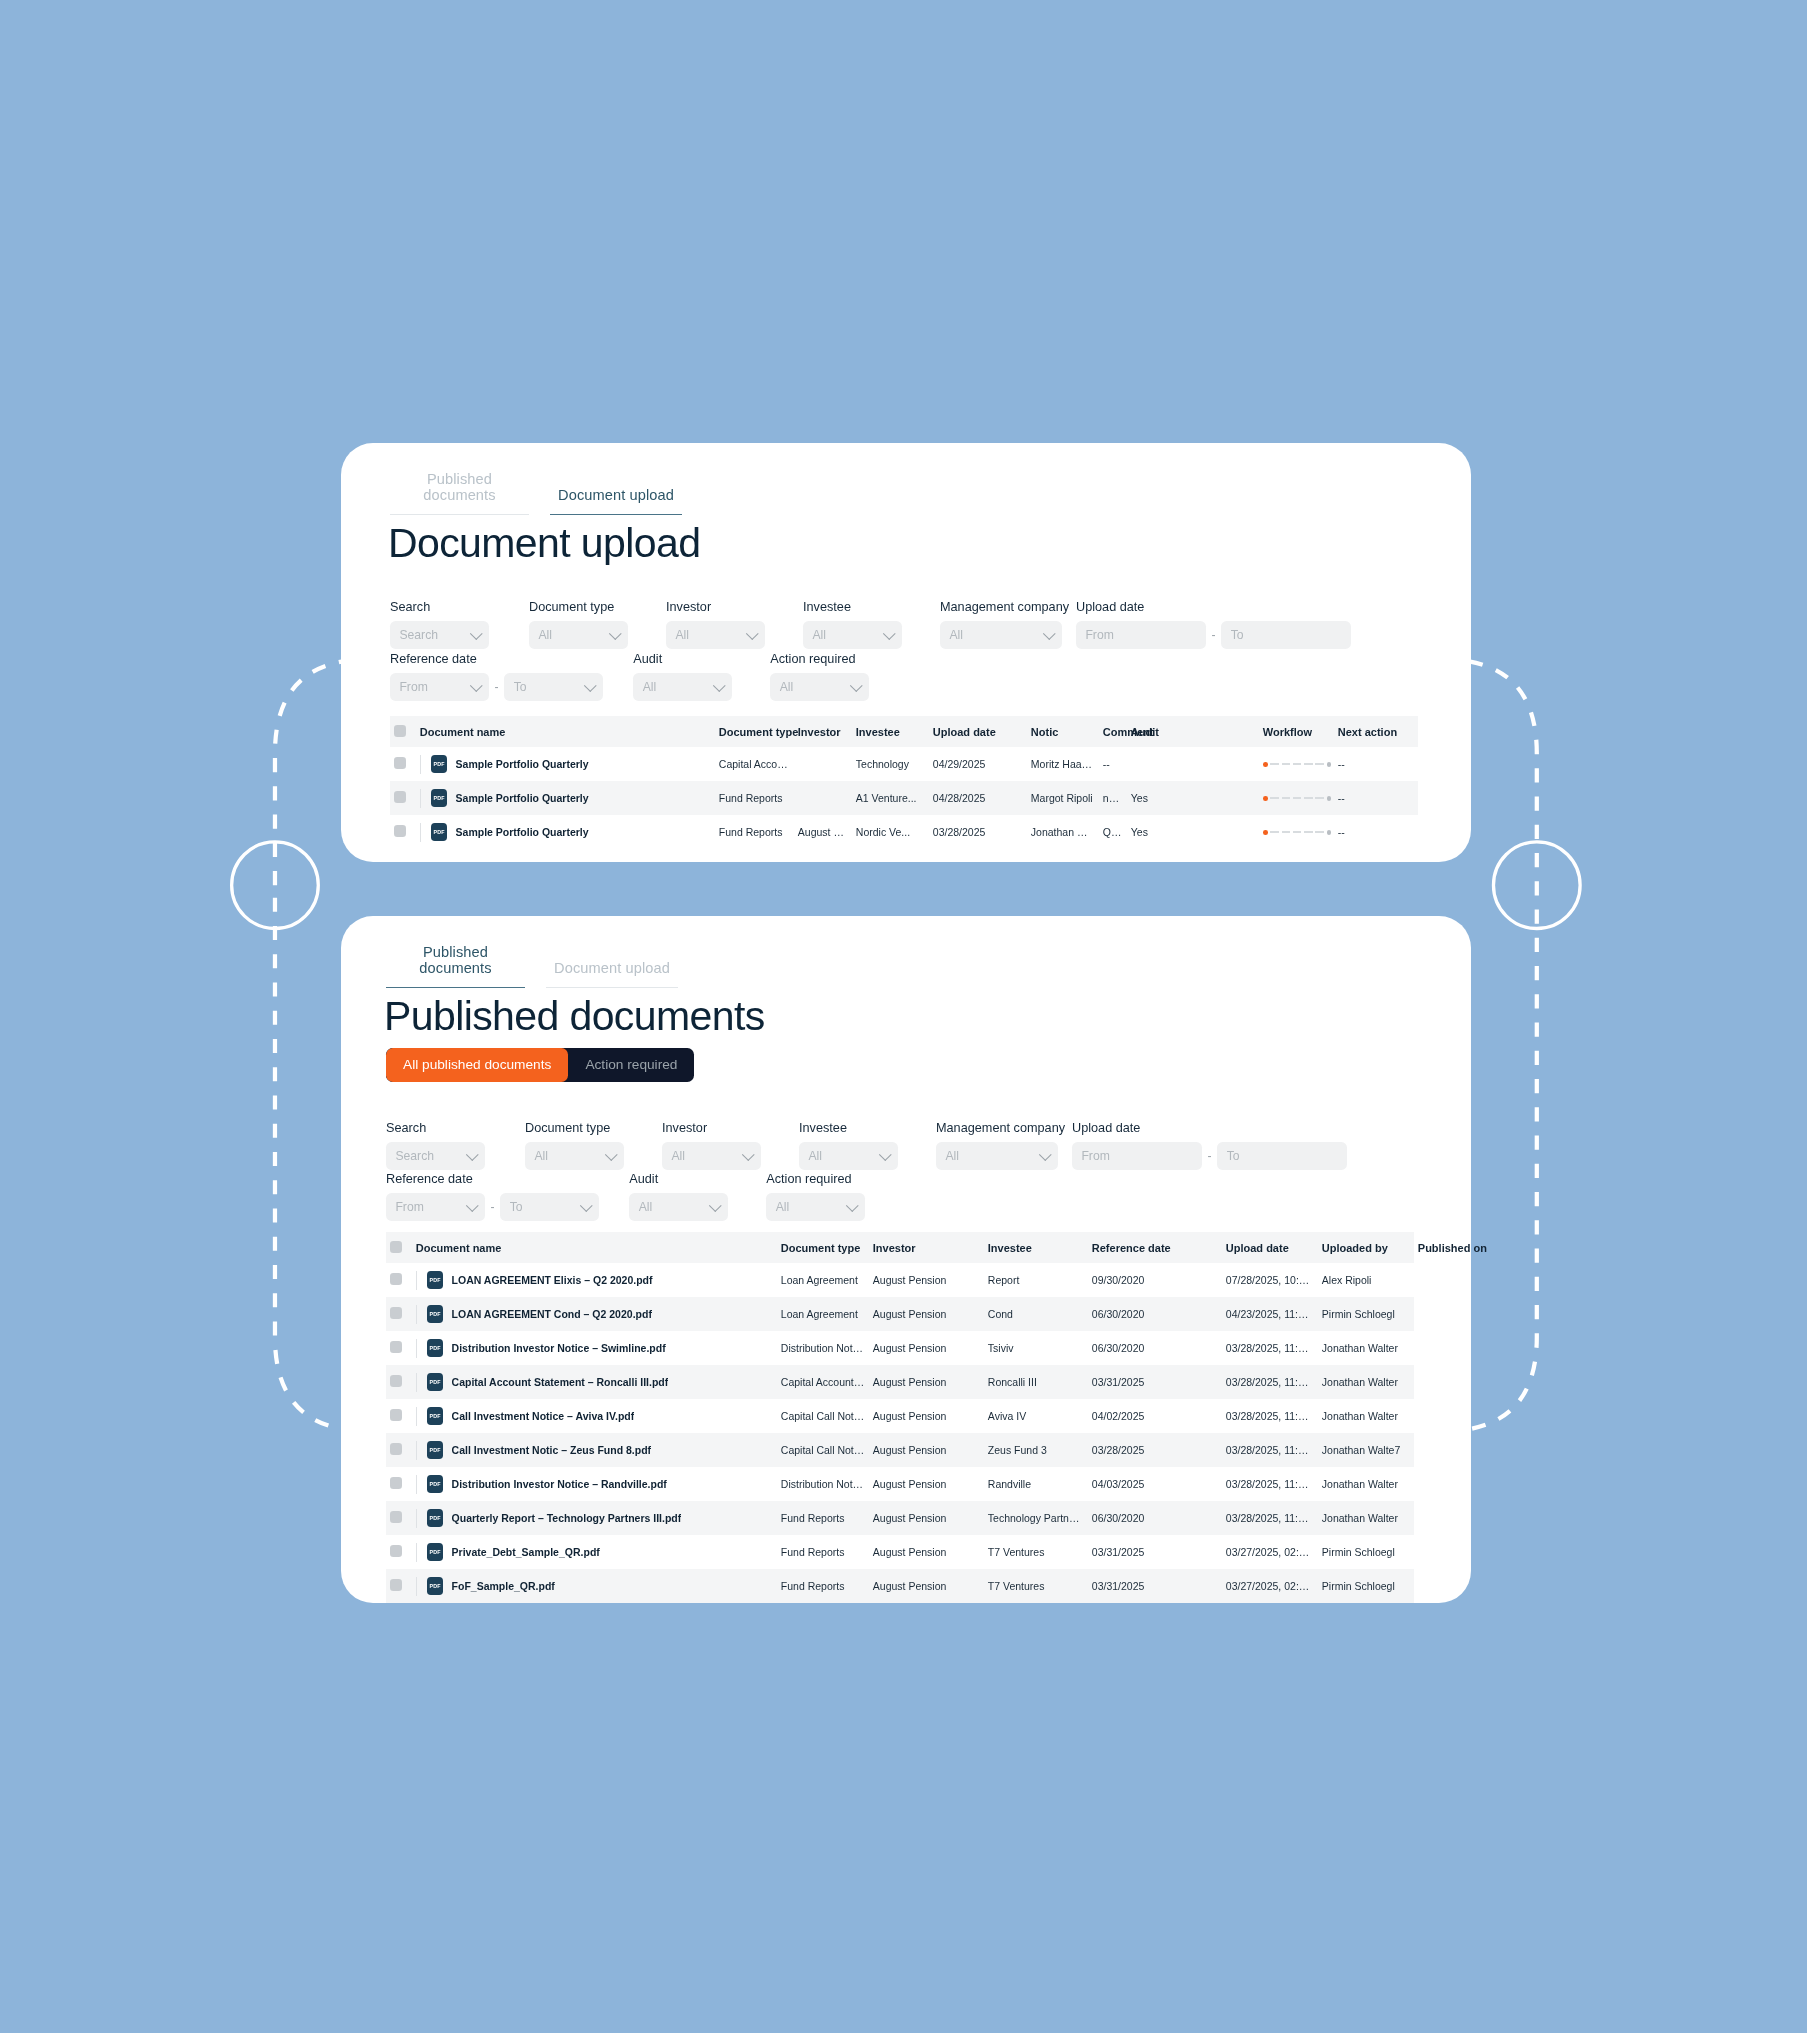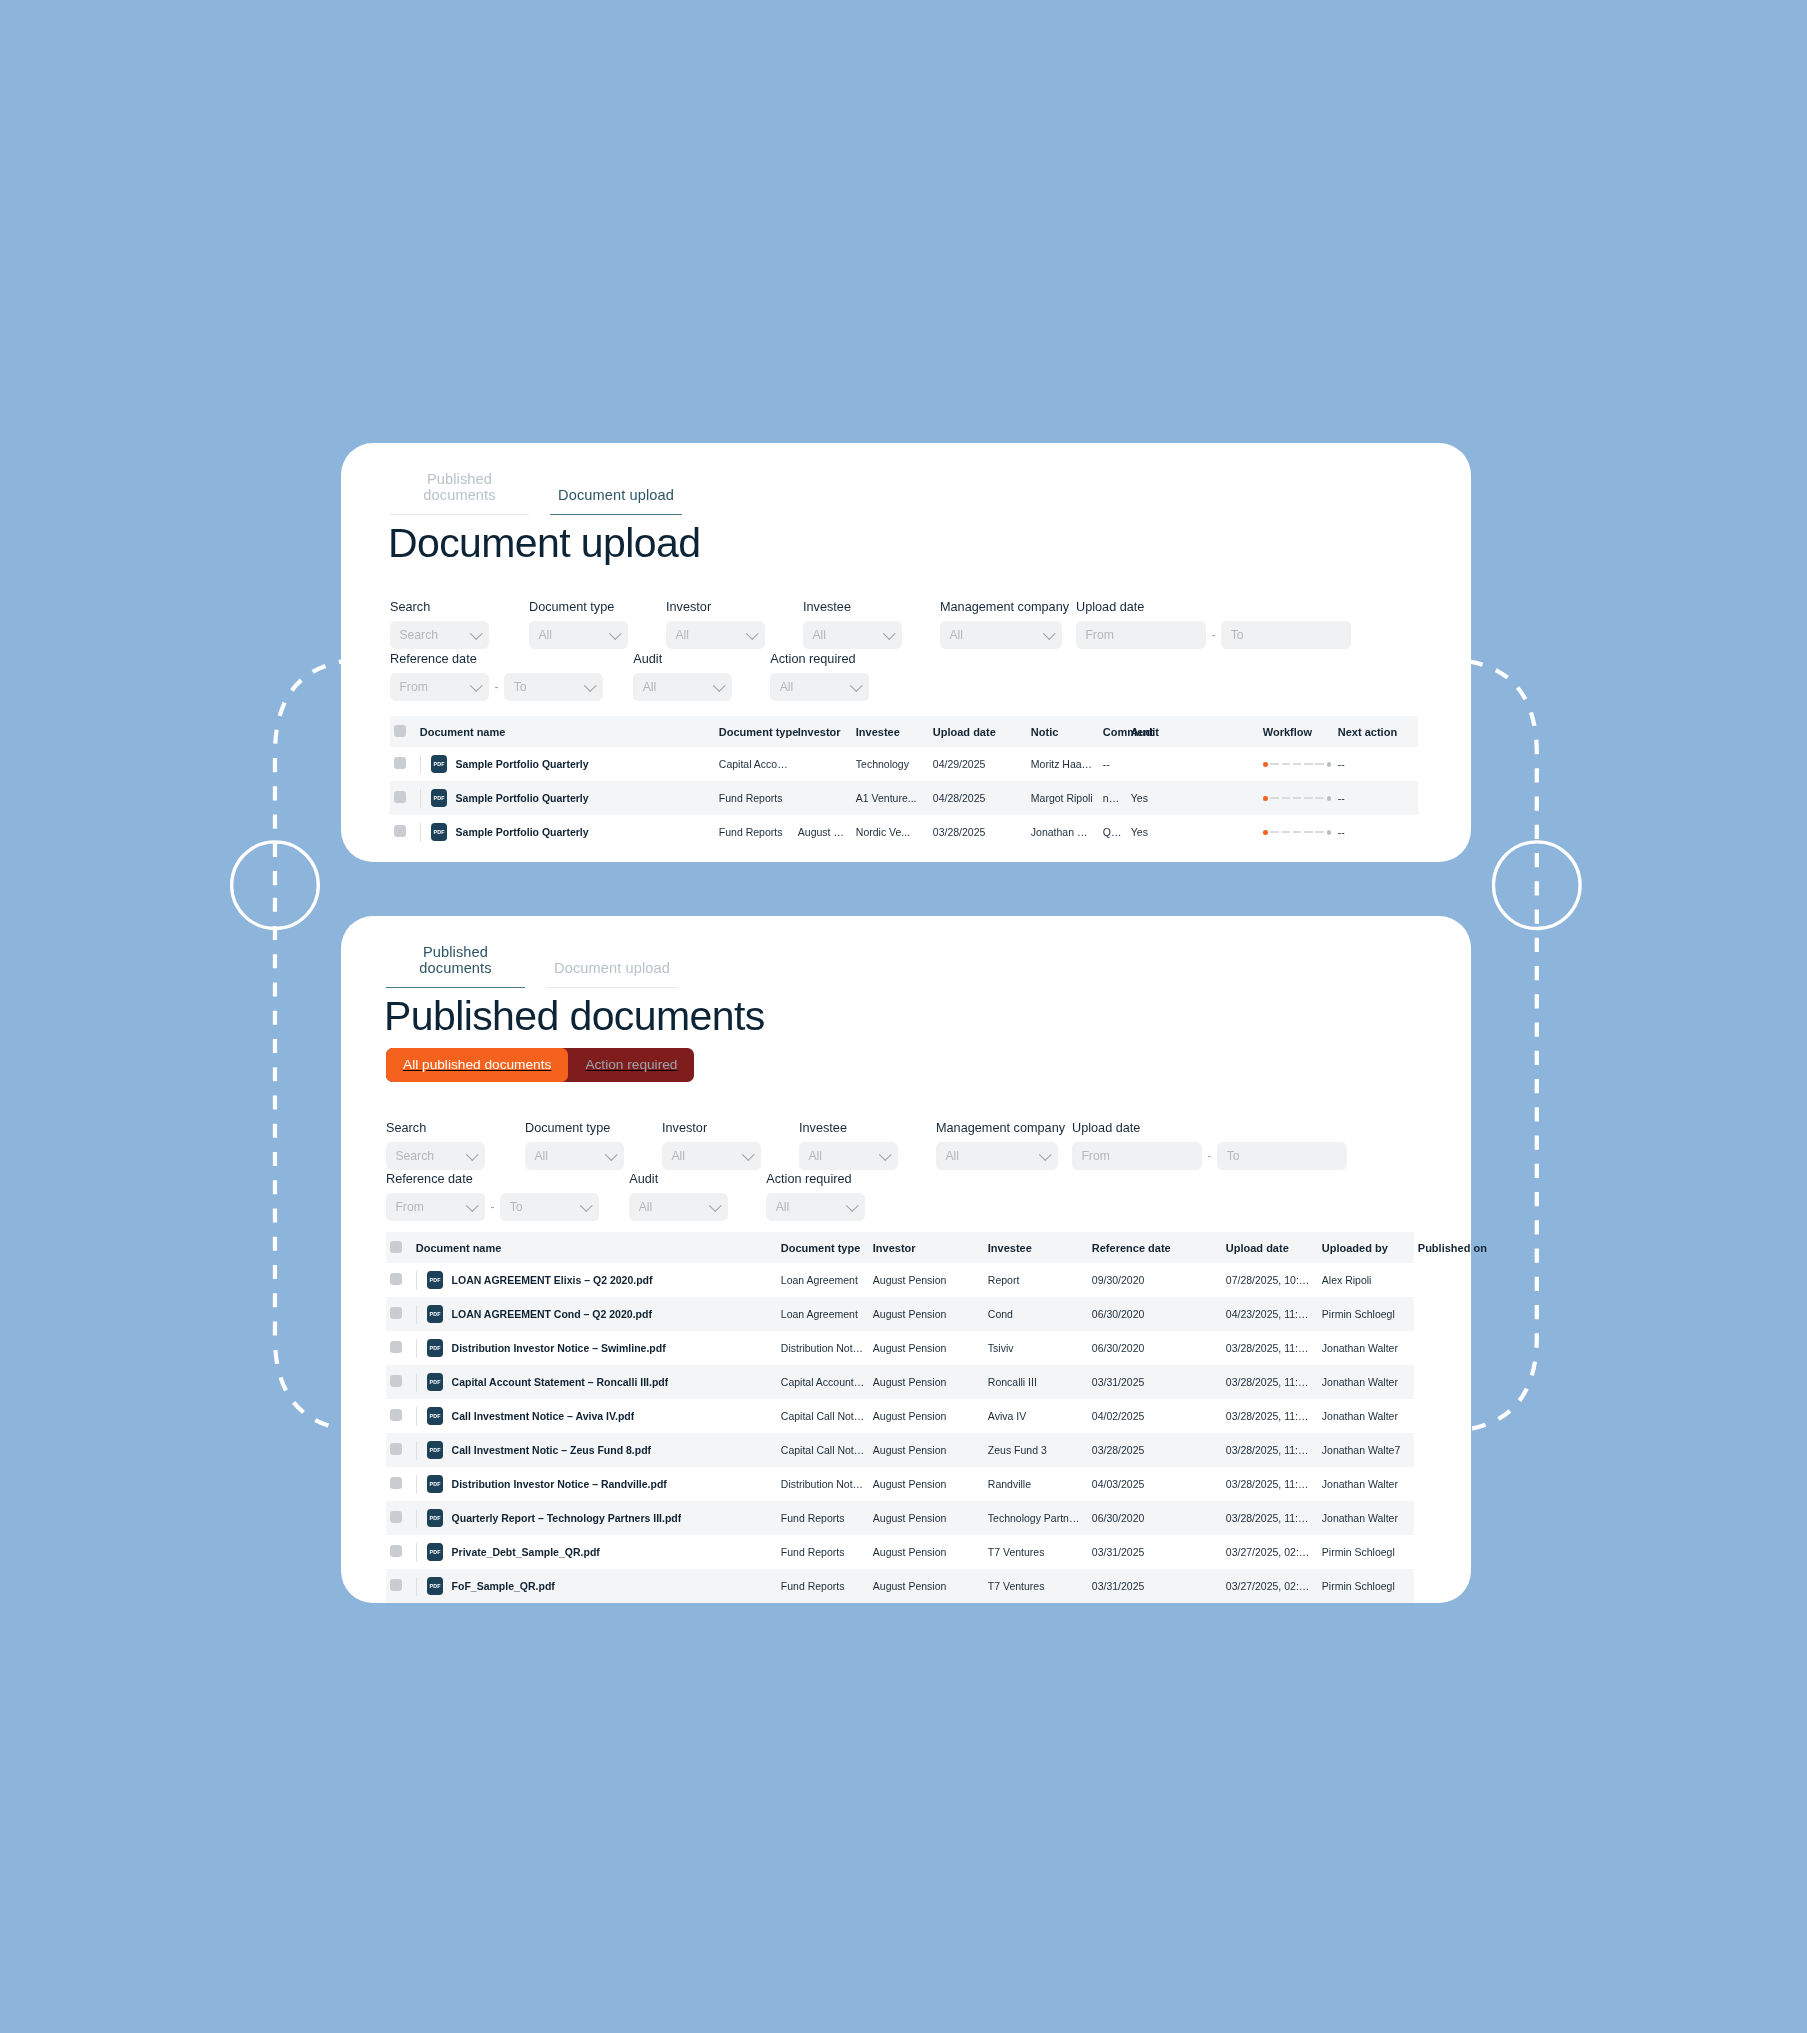--- a/index.html
+++ b/index.html
@@ -40,25 +40,24 @@
   .page-title {
     font-size: 41px;
     font-weight: 400;
     color: #0d2437;
     letter-spacing: -0.6px;
   }
 
   
   .segmented {
     display: inline-flex;
-    background: #7f1d1d;
+    background: #0f172a;
     border-radius: 6.6px;
     padding: 0;
     overflow: hidden;
-    text-decoration: underline;
   }
   .seg-btn {
     font-size: 13.7px;
     padding: 9.4px 17px;
     border: none;
     background: transparent;
     color: #9aa3aa;
     font-family: inherit;
     cursor: pointer;
     white-space: nowrap;

